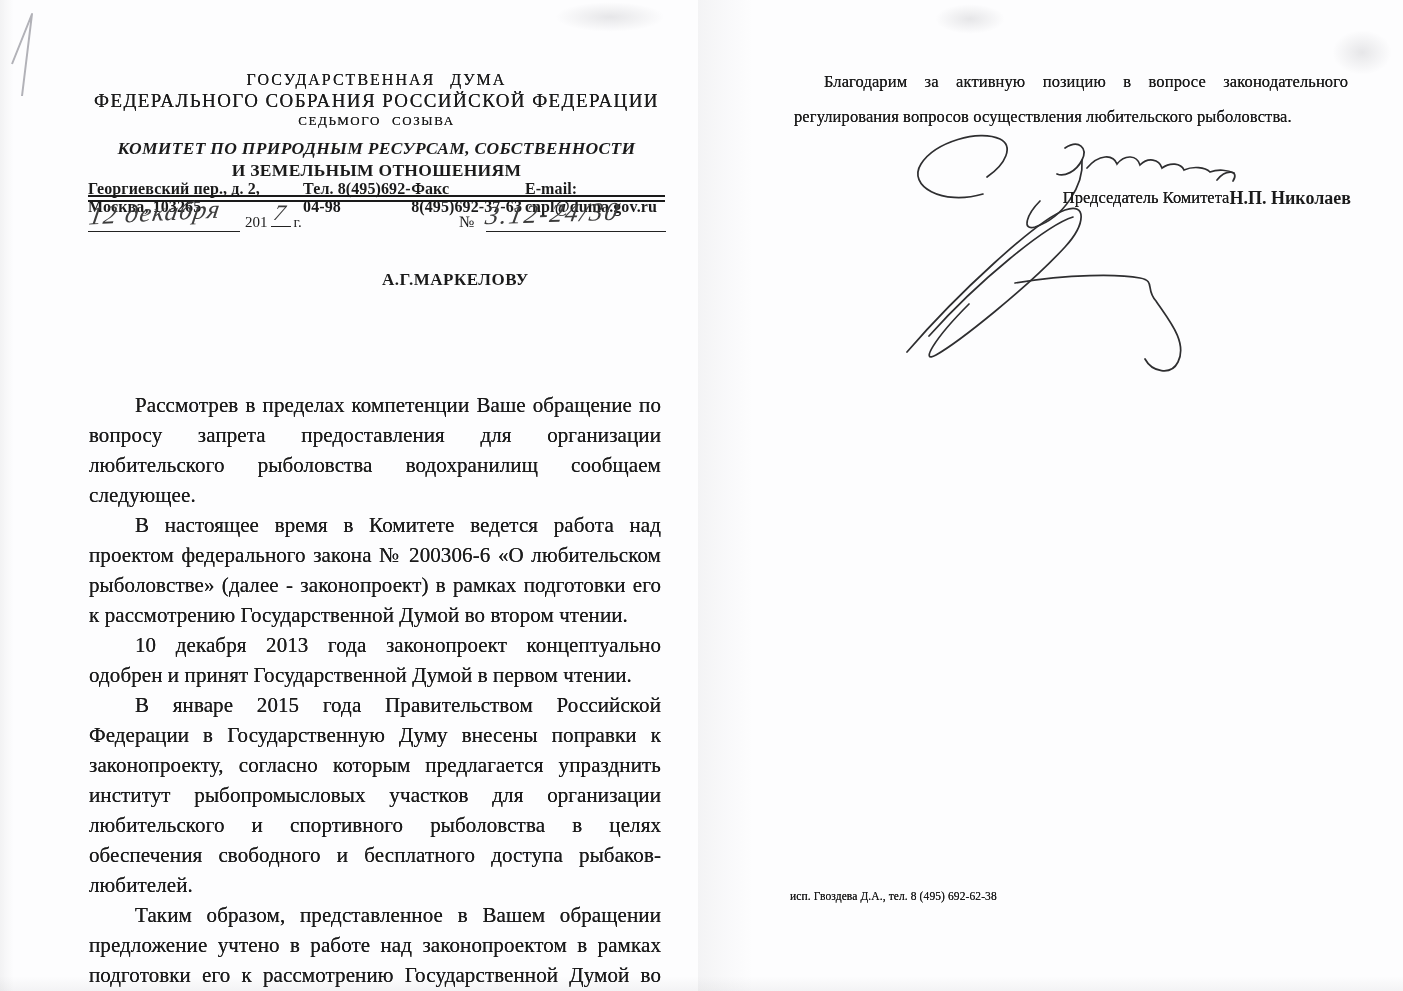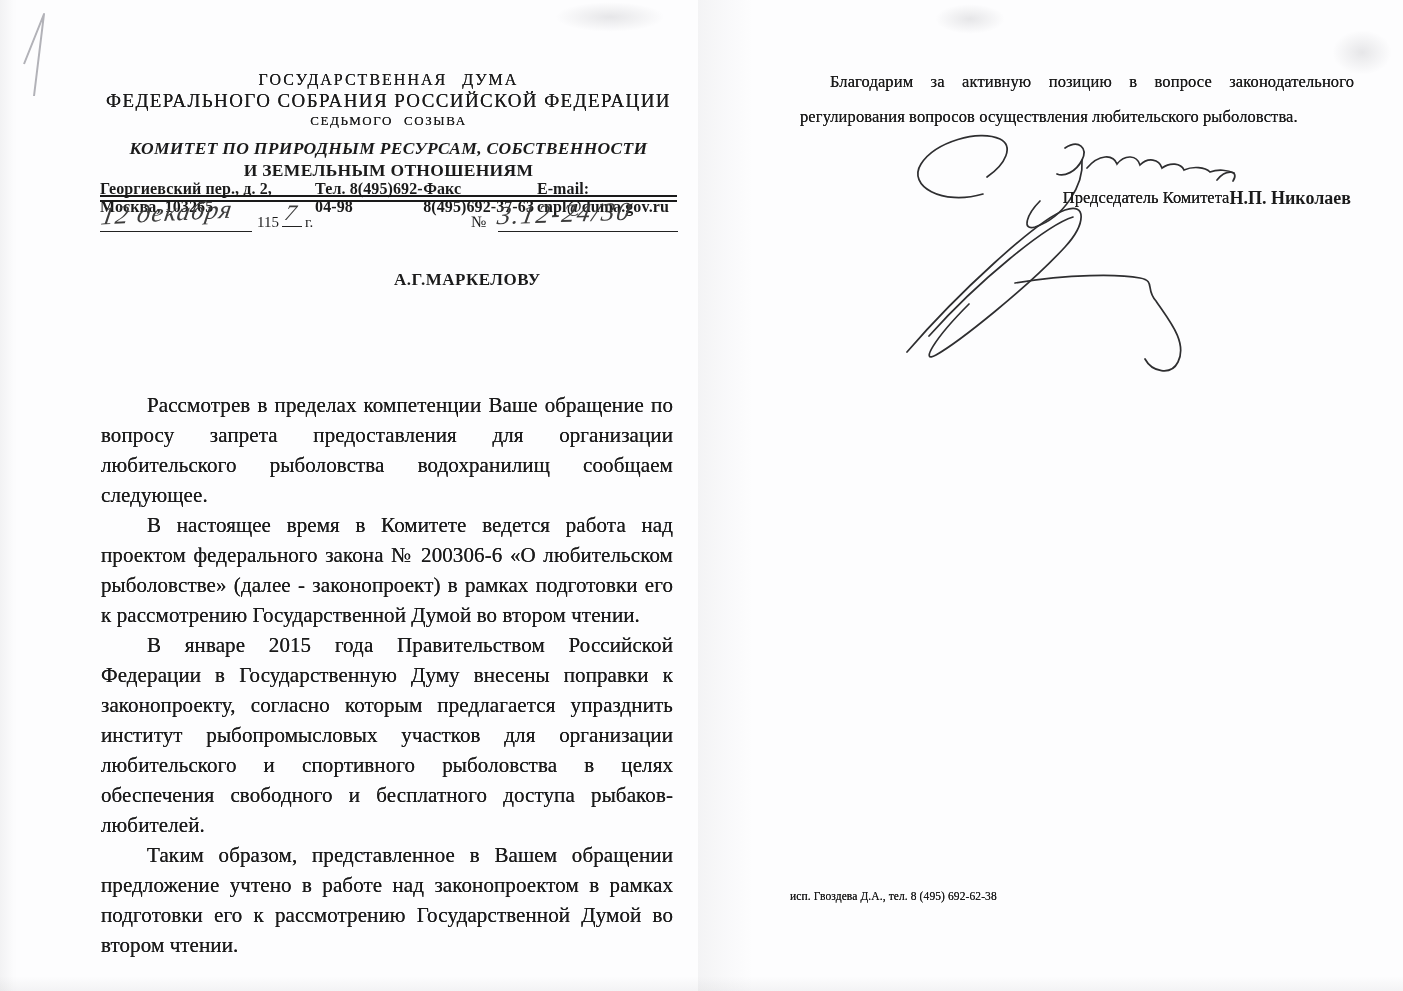--- a/index.html
+++ b/index.html
@@ -5,21 +5,21 @@
   * { margin:0; padding:0; box-sizing:border-box; }
   html,body { width:1403px; height:991px; }
   body{
     position:relative;
     background:#fcfcfd;
     font-family:"Liberation Serif","DejaVu Serif",serif;
     color:#1b1b1b;
     overflow:hidden;
   }
   .page{ position:absolute; top:0; height:991px; background:#fdfdfe; }
-  .page-left{ left:16px; width:702px; }
+  .page-left{ left:4px; width:702px; }
   .page-right{ left:702px; width:701px; }
 
   
   .seam{ position:absolute; left:698px; top:0; width:56px; height:991px;
          background:linear-gradient(90deg, rgba(60,60,70,.05), rgba(60,60,70,.02) 55%, rgba(60,60,70,0));
          pointer-events:none; }
   .edge-left{ position:absolute; left:0; top:0; width:14px; height:991px;
          background:linear-gradient(90deg, rgba(60,60,70,.05), rgba(60,60,70,0)); }
   .edge-bottom{ position:absolute; left:0; top:976px; width:1403px; height:15px;
          background:linear-gradient(180deg, rgba(60,60,70,0), rgba(60,60,70,.05)); }
@@ -60,21 +60,21 @@
 
   .addressee{ position:absolute; left:378px; top:270px; font-size:17px; font-weight:700; letter-spacing:.5px; }
   .salutation{ position:absolute; left:84px; top:365px; width:495px; text-align:center;
                font-size:16.5px; font-weight:700; letter-spacing:.2px; }
 
   .body-text{ position:absolute; left:85px; top:390px; width:572px; }
   .body-text p{ font-size:21px; line-height:30px; text-align:justify; text-indent:46px;
                 letter-spacing:.1px; text-shadow:0 0 .35px #1b1b1b; }
 
   
-  .right-par{ position:absolute; left:98px; top:64px; width:554px;
+  .right-par{ position:absolute; left:92px; top:64px; width:554px;
               font-size:16.5px; line-height:35px; text-align:justify; text-indent:30px;
               letter-spacing:.1px; text-shadow:0 0 .35px #1b1b1b; }
   .signature{ position:absolute; left:185px; top:126px; }
   .signer-row{ position:absolute; left:85px; top:188px; width:564px;
                display:flex; justify-content:flex-end; align-items:flex-start; }
   .signer-title{ font-size:16.5px; text-shadow:0 0 .35px #1b1b1b; }
   .signer-name{ font-size:18px; font-weight:700; }
   .executor{ position:absolute; left:88px; top:890px; font-size:11.5px; letter-spacing:.1px;
              text-shadow:0 0 .3px #1b1b1b; }
 </style>
@@ -100,32 +100,33 @@
     <span>Тел. 8(495)692-04-98</span>
     <span>Факс 8(495)692-37-63</span>
     <span>E-mail: cnpl@duma.gov.ru</span>
   </div>
 
   <div class="double-rule"></div>
 
   <span class="hw hw-date">12 декабря</span>
   <span class="u-date"></span>
   <span class="year-group">
-    <span>115</span><span class="year-blank"><span class="hw hw-year">7</span></span><span>г.</span>
+    <span>201</span><span class="year-blank"><span class="hw hw-year">7</span></span><span>г.</span>
   </span>
   <span class="num-sign">№</span>
   <span class="u-num"></span>
   <span class="hw hw-number">3.12-24/30</span>
 
   <div class="addressee">А.Г.МАРКЕЛОВУ</div>
 
 
   <div class="body-text">
     <p>Рассмотрев в пределах компетенции Ваше обращение по вопросу запрета предоставления для организации любительского рыболовства водохранилищ сообщаем следующее.</p>
     <p>В настоящее время в Комитете ведется работа над проектом федерального закона № 200306-6 «О любительском рыболовстве» (далее - законопроект) в рамках подготовки его к рассмотрению Государственной Думой во втором чтении.</p>
+    <p>10 декабря 2013 года законопроект концептуально одобрен и принят Государственной Думой в первом чтении.</p>
     <p>В январе 2015 года Правительством Российской Федерации в Государственную Думу внесены поправки к законопроекту, согласно которым предлагается упразднить институт рыбопромысловых участков для организации любительского и спортивного рыболовства в целях обеспечения свободного и бесплатного доступа рыбаков-любителей.</p>
     <p>Таким образом, представленное в Вашем обращении предложение учтено в работе над законопроектом в рамках подготовки его к рассмотрению Государственной Думой во втором чтении.</p>
   </div>
 </section>
 
 <section class="page page-right">
 
   <p class="right-par">Благодарим за активную позицию в вопросе законодательного регулирования вопросов осуществления любительского рыболовства.</p>
 
   <svg class="signature" width="360" height="262" viewBox="0 0 360 262">

